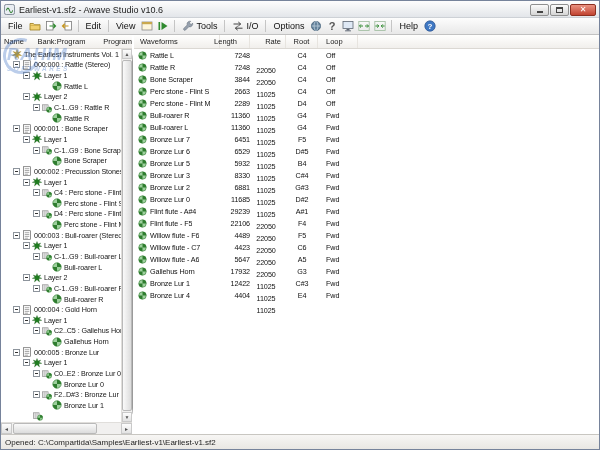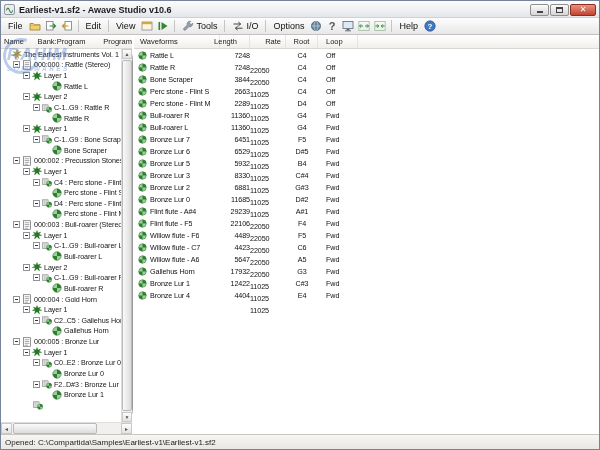--- a/index.html
+++ b/index.html
@@ -2,21 +2,21 @@
 <html><head>
 <meta charset="utf-8">
 <style>
   html,body{margin:0;padding:0;background:#d8d8d8;}
   .window{width:600px;height:450px;box-sizing:border-box;border:1px solid #76839b;background:#fff;
     font-family:"Liberation Sans",sans-serif;display:flex;flex-direction:column;position:relative;overflow:hidden;}
   
   .titlebar{flex:0 0 auto;height:15px;background:linear-gradient(#fdfdfd,#e3e6ea);border-bottom:1px solid #cdd1d6;
     display:flex;align-items:center;padding:1px 2px 0 3px;}
   .app-icon{width:11px;height:11px;flex:0 0 auto;}
-  .title-text{flex:1;font-size:9px;color:#1c1c1c;margin-left:4px;white-space:nowrap;overflow:hidden;font-weight:bold;}
+  .title-text{flex:1;font-size:9px;color:#1c1c1c;margin-left:4px;white-space:nowrap;overflow:hidden;}
   .caption{display:flex;gap:1px;margin-right:1px;}
   .cap-btn{width:19px;height:12px;box-sizing:border-box;border:1px solid #8f8f8f;border-radius:2px;
     background:linear-gradient(#fbfbfb,#d5d5d5);display:flex;align-items:center;justify-content:center;}
   .cap-btn.close{width:26px;background:linear-gradient(#ea9180,#c14331);border-color:#8c2f20;color:#fff;font-size:8px;line-height:8px;}
   .g-min{width:6px;height:2px;background:#444;margin-top:5px;}
   .g-max{width:7px;height:6px;border:1px solid #444;border-top-width:2px;box-sizing:border-box;}
   
   .toolbar{flex:0 0 auto;height:16px;background:linear-gradient(#fdfdfd,#e8e8e8);border-bottom:1px solid #c2c2c2;
     display:flex;align-items:center;padding:0 3px;}
   .tb-item{display:flex;align-items:center;gap:2px;padding:1px 4px;border-radius:2px;}
@@ -62,21 +62,21 @@
   .th-root{width:32px;justify-content:center;}
   .th-loop{width:40px;padding-left:8px;}
   .th-rest{flex:1;border-right:none;}
   .table-body{flex:1;overflow:hidden;}
   .t-row{height:12px;display:flex;align-items:center;font-size:7.2px;letter-spacing:-0.1px;color:#101010;}
   .c{box-sizing:border-box;}
   .c-name{width:86px;display:flex;align-items:center;padding-left:4px;overflow:hidden;}
   .wicon{flex:0 0 auto;width:9px;height:9px;margin-right:3px;}
   .nm{overflow:hidden;text-overflow:ellipsis;white-space:nowrap;}
   .c-len{width:30px;text-align:right;}
-  .c-rate{width:36px;text-align:left;padding-right:4px;margin-top:31px;}
+  .c-rate{width:36px;text-align:center;padding-right:4px;margin-top:31px;}
   .c-root{width:32px;text-align:center;}
   .c-loop{width:40px;padding-left:8px;}
   
   .statusbar{flex:0 0 auto;height:14px;background:linear-gradient(#f7f6f4,#e9e7e3);border-top:1px solid #c8c6c1;
     display:flex;align-items:center;font-size:8px;color:#1d1d1d;padding-left:4px;white-space:nowrap;}
   
   .watermark{position:absolute;left:6px;top:44px;width:130px;opacity:.34;color:#3a6fc4;font-style:italic;pointer-events:none;z-index:6;}
   .wm-title{font-size:17px;font-weight:bold;letter-spacing:1px;text-shadow:0 0 1px #9db9e6;}
   .wm-sub{font-size:6.5px;letter-spacing:2.4px;font-weight:bold;}
   .watermark::before{content:"";position:absolute;left:-4px;top:-7px;width:30px;height:30px;border:3px solid #3a6fc4;
@@ -336,20 +336,27 @@
               </svg>
     <span class="tree-label">C-1..G9 : Rattle R</span>
   </div>
             <div class="tree-row" style="padding-left: 42px;">
     <span class="expander hidden-exp"></span>
     <svg class="tree-icon">
                 <use href="#sym-wave"></use>
               </svg>
     <span class="tree-label">Rattle R</span>
   </div>
+            <div class="tree-row" style="padding-left: 12px;">
+    <span class="expander"></span>
+    <svg class="tree-icon">
+                <use href="#sym-program"></use>
+              </svg>
+    <span class="tree-label">000:001 : Bone Scraper</span>
+  </div>
             <div class="tree-row" style="padding-left: 22px;">
     <span class="expander"></span>
     <svg class="tree-icon">
                 <use href="#sym-layer"></use>
               </svg>
     <span class="tree-label">Layer 1</span>
   </div>
             <div class="tree-row" style="padding-left: 32px;">
     <span class="expander"></span>
     <svg class="tree-icon">

